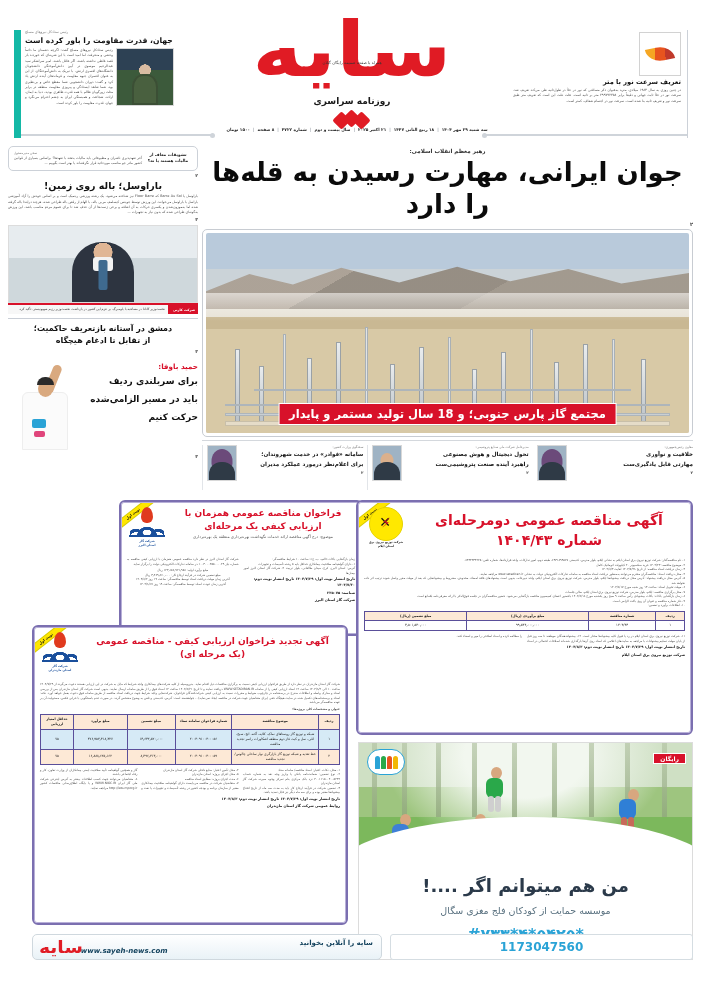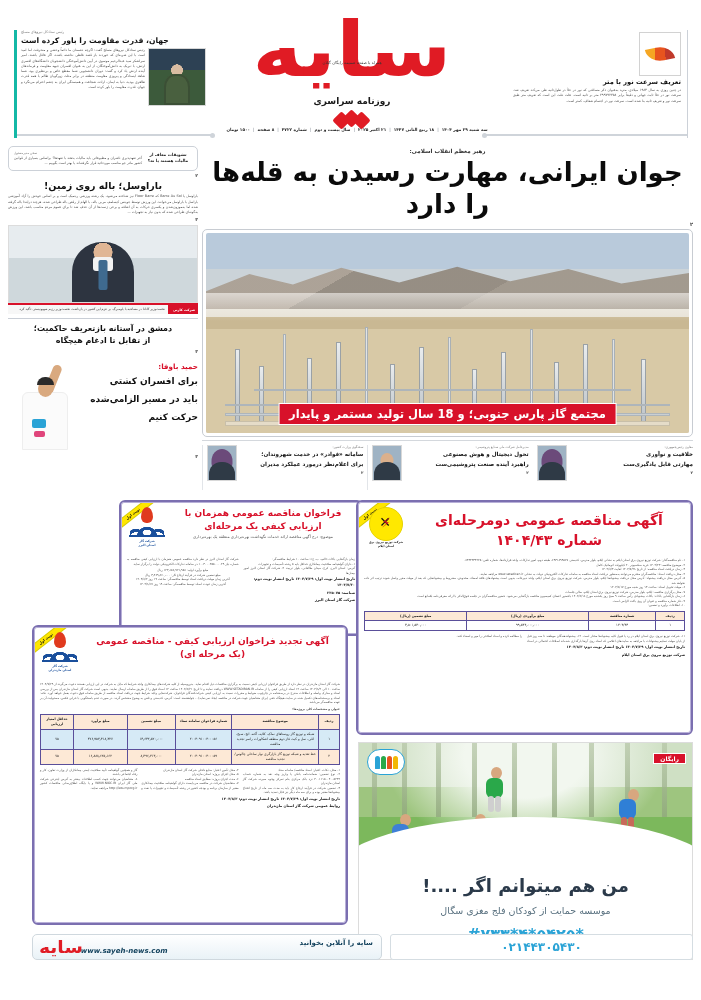--- a/index.html
+++ b/index.html
@@ -55,22 +55,22 @@
     font-weight:bold;
   }
   .dateline span.sep { color:#9aa0a8; }
 
   .dot-line { position:absolute; top:134px; height:2px; background:#cfd4da; }
   .dot { position:absolute; width:5px; height:5px; border-radius:50%;
          background:#cfd4da; top:133px; }
 
   
   .mh-left {
-    position:absolute; left:14px; top:30px; width:192px; height:108px;
-    border-left:3px solid #14b8a6;
+    position:absolute; left:14px; top:30px; width:160px; height:108px;
+    border-left:7px solid #14b8a6;
   }
   .mh-left .kicker { font-size:3.6px; color:#7d7d7d; text-align:left; padding-left:4px; }
   .mh-left .htitle { font-size:7.6px; font-weight:bold; color:#111; text-align:left;
                      padding-left:4px; margin-top:2px; }
   .mh-left .body { margin-top:3px; display:flex; gap:3px; align-items:flex-start;
                    padding-left:4px; }
   .mh-left .body .txt { flex:1; }
   .photo-general {
     width:58px; height:58px; flex:none; border:1px solid #d8d8d8;
     background:
@@ -482,21 +482,21 @@
     <div class="wrestler-block" style="margin-top:2px;">
       <div class="wrestler-img">
         <div class="arm"></div>
           <div class="body"></div>
           <div class="head"></div>
         <div class="logo1"></div>
           <div class="logo2"></div>
       </div>
       <div class="txt">
         <div class="name">حمید باوفا:</div>
-        <div class="quote">برای افسران کشتی</div>
+        <div class="quote">برای سربلندی ردیف</div>
         <div class="quote">باید در مسیر الزامی‌شده</div>
         <div class="quote">حرکت کنیم</div>
       </div>
     </div>
     <div class="pg">۳</div>
   </div>
 
   <div class="hero-wrap rtl">
     <div class="hero-kicker">رهبر معظم انقلاب اسلامی:</div>
     <div class="hero-headline">جوان ایرانی، مهارت رسیدن به قله‌ها را دارد</div>
@@ -785,16 +785,16 @@
 
   <div class="footer-left rtl">
     <div class="flogo">سایه</div>
     <div class="ftxt">
       <div class="fl1">سایه را آنلاین بخوانید</div>
       <div class="fl2">www.sayeh-news.com</div>
     </div>
   </div>
 
   <div class="footer-right">
-    <div class="num">۰۲۱۴۴۳۰۵۴۳۰</div>
+    <div class="num">1173047560</div>
   </div>
 
 </div>
 
 </body></html>

